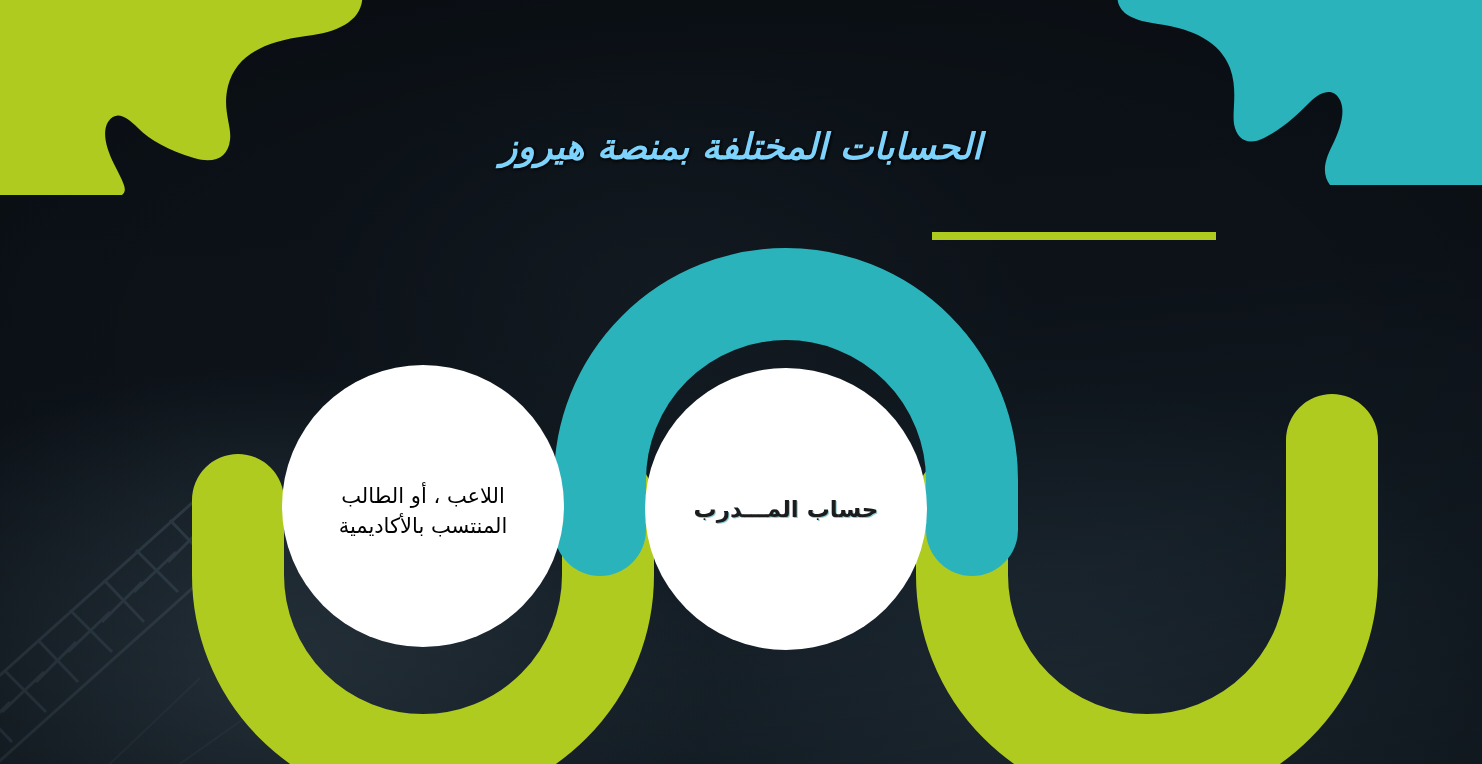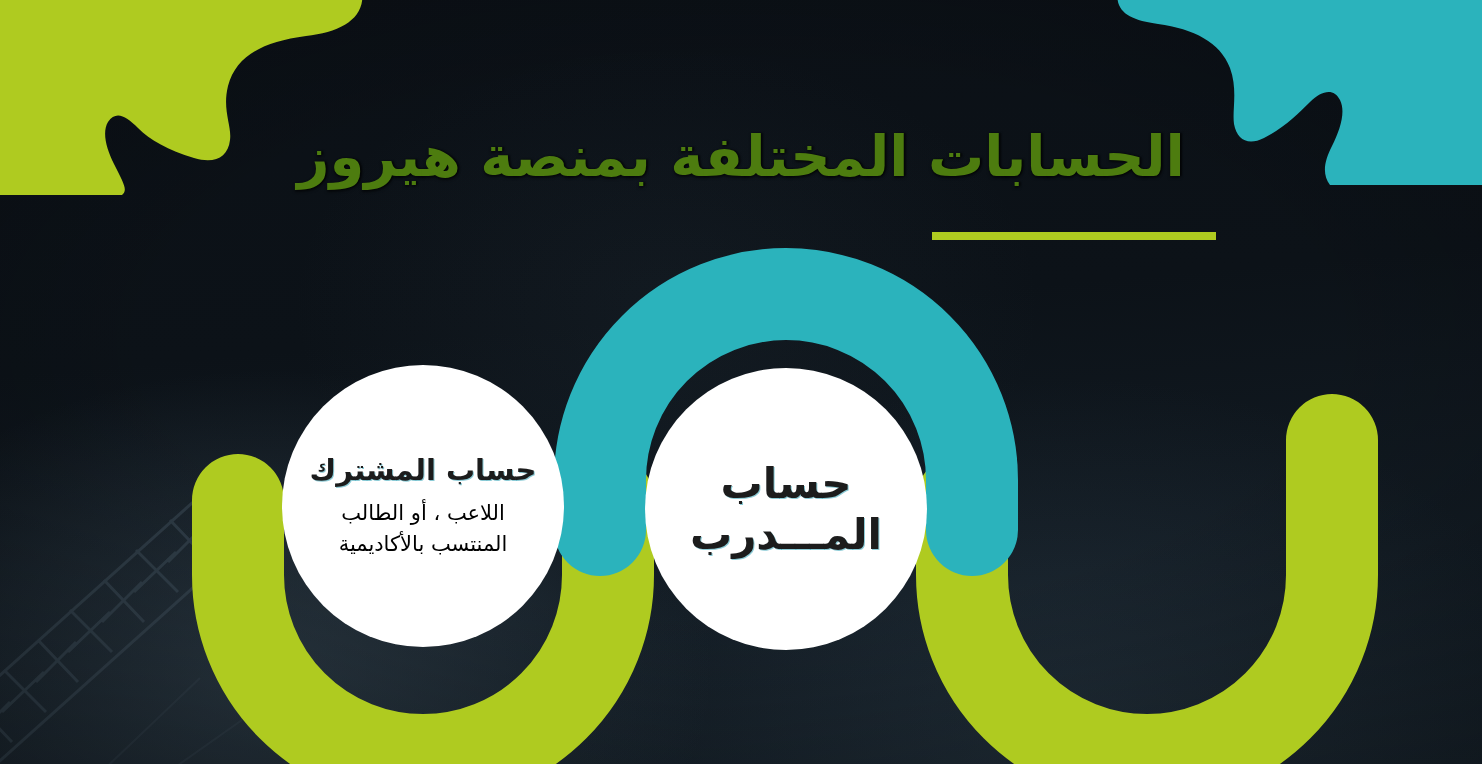--- a/index.html
+++ b/index.html
@@ -77,21 +77,21 @@
   .circle-3 { left: 1006px; top: 361px; width: 284px; height: 284px; padding: 0 26px; }
 
   .c-title {
     color: #1c1c1c;
     font-weight: 700;
     line-height: 1.22;
     letter-spacing: 0px;
     text-shadow: 1px 1px 0 rgba(45,160,180,.55);
   }
   .circle-1 .c-title { font-size: 29px; }
-  .circle-2 .c-title { font-size: 42px; }
+  .circle-2 .c-title { font-size: 23px; }
   .circle-3 .c-title { font-size: 31px; }
 
   .c-sub {
     color: #000000;
     font-size: 21px;
     font-weight: 400;
     line-height: 1.45;
     margin-top: 10px;
     white-space: pre-line;
   }
@@ -99,27 +99,28 @@
   
   .heading-wrap {
     position: absolute;
     left: 0;
     right: 0;
     top: 128px;
     text-align: center;
   }
   .heading {
     display: inline-block;
-    color: #4d7c0f;
-    font-size: 56px;
+    color: #7dd3fc;
+    font-size: 36px;
     font-weight: 700;
     line-height: 1.05;
     letter-spacing: 0px;
     text-shadow: 2px 0 2px rgba(0,0,0,.65), 0 2px 3px rgba(0,0,0,.55);
     white-space: nowrap;
+    font-style: italic;
   }
   .heading-rule {
     position: absolute;
     left: 932px;
     top: 232px;
     width: 284px;
     height: 8px;
     background: #afcb20;
   }
 </style>
@@ -180,21 +181,20 @@
   <svg class="arcs" viewBox="0 0 1482 764">
 
     <path d="M238 500 L238 575 A185 185 0 0 0 608 575 L608 500" fill="none" stroke="#afcb20" stroke-width="92" stroke-linecap="round"></path>
 
     <path d="M962 500 L962 575 A185 185 0 0 0 1332 575 L1332 440" fill="none" stroke="#afcb20" stroke-width="92" stroke-linecap="round"></path>
 
     <path d="M600 530 L600 480 A186 186 0 0 1 972 480 L972 530" fill="none" stroke="#2bb3bc" stroke-width="92" stroke-linecap="round"></path>
   </svg>
 
   <div class="circle circle-1">
-    <div class="c-title">حساب المشترك</div>
     <div class="c-sub">اللاعب ، أو الطالب
 المنتسب بالأكاديمية</div>
   </div>
 
   <div class="circle circle-2">
     <div class="c-title">حساب المـــدرب</div>
   </div>
 
 
   <div class="heading-wrap">

